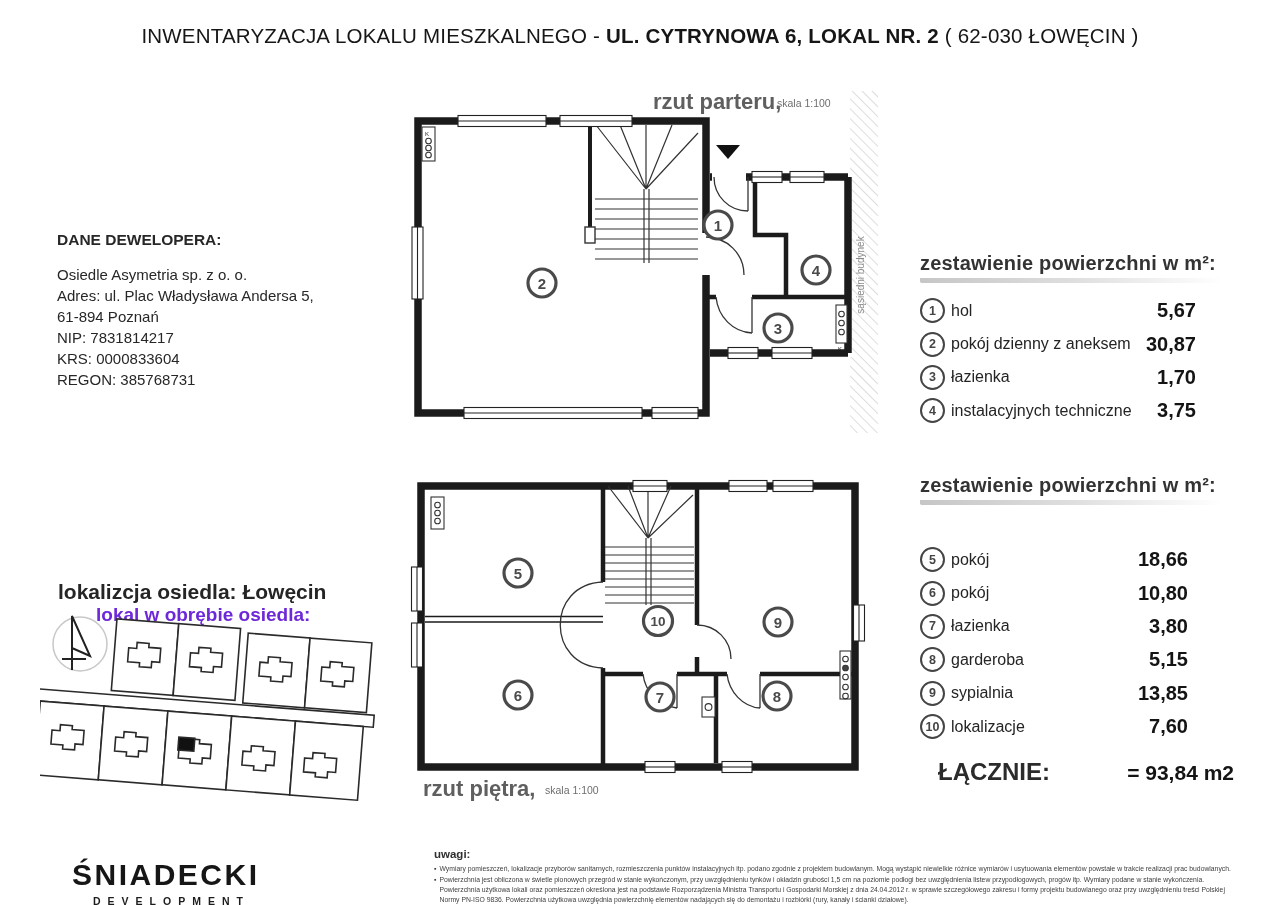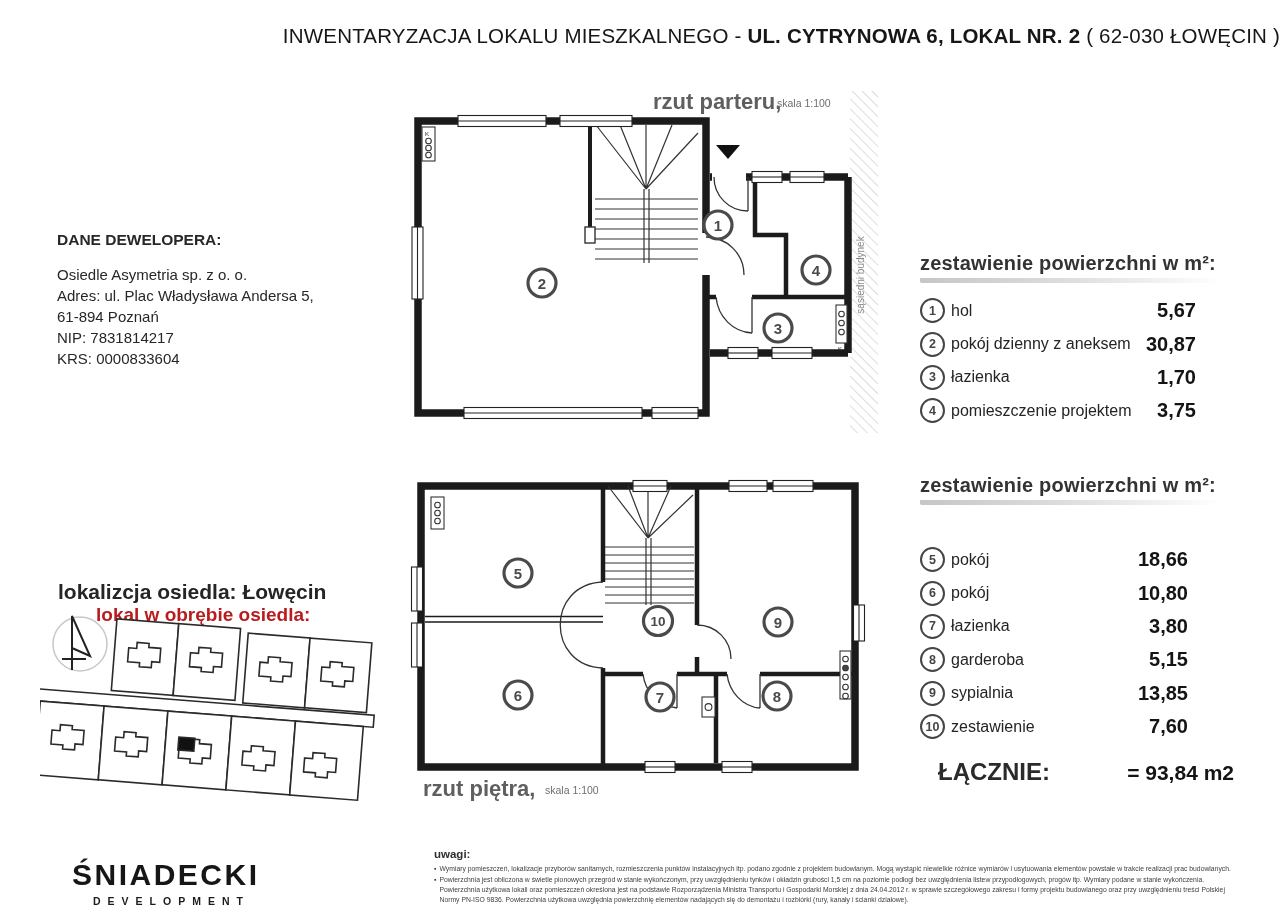--- a/index.html
+++ b/index.html
@@ -1,19 +1,19 @@
 <!DOCTYPE html>
 <html><head>
 <meta charset="utf-8">
 <style>
   html,body{margin:0;padding:0;background:#fff;}
   .page{position:relative;width:1280px;height:905px;background:#fff;overflow:hidden;
         font-family:"Liberation Sans",sans-serif;color:#1c1c1c;}
   
-  .doc-title{position:absolute;top:24px;left:0;width:100%;text-align:right;
+  .doc-title{position:absolute;top:24px;left:0;width:100%;text-align:center;
              font-size:20.5px;letter-spacing:.2px;color:#161616;}
   .doc-title .bold{font-weight:700;}
   
   .developer{position:absolute;left:57px;top:229px;font-size:15px;line-height:21px;color:#272727;}
   .developer .dev-heading{font-weight:700;font-size:15.5px;margin-bottom:14px;}
   
   .plan{position:absolute;}
   .plan1{left:400px;top:85px;}
   .plan2{left:405px;top:465px;}
   
@@ -30,21 +30,21 @@
   .circ{flex:0 0 auto;width:21px;height:21px;border:2.6px solid #454545;border-radius:50%;
         display:flex;align-items:center;justify-content:center;
         font-size:12.5px;font-weight:700;color:#454545;}
   .tlabel{margin-left:6px;font-size:16px;color:#242424;white-space:nowrap;}
   .tval{margin-left:auto;font-size:20px;font-weight:600;color:#141414;}
   .total{display:flex;align-items:baseline;margin-top:15px;padding-right:4px;}
   .total-label{margin-left:18px;font-size:24px;font-weight:700;color:#2b2b2b;}
   .total-value{margin-left:auto;font-size:21px;font-weight:700;color:#141414;}
   
   .loc-heading{position:absolute;left:58px;top:580px;font-size:21px;font-weight:700;color:#252525;}
-  .loc-sub{position:absolute;left:96px;top:604px;font-size:19px;font-weight:600;color:#b91c1c;}
+  .loc-sub{position:absolute;left:96px;top:604px;font-size:19px;font-weight:600;color:#6d28d9;}
   .sitemap{position:absolute;left:40px;top:596px;}
   
   .logo{position:absolute;left:72px;top:822px;width:210px;margin-top:36px;}
   .logo-name{font-size:30px;font-weight:800;letter-spacing:2.5px;color:#161616;}
   .logo-sub{font-size:10.5px;font-weight:600;letter-spacing:7px;color:#1c1c1c;margin-top:3px;margin-left:21px;}
   
   .notes{position:absolute;left:434px;top:848px;width:800px;}
   .notes-heading{font-size:11.5px;font-weight:700;color:#2f2f2f;margin-bottom:4px;}
   .note{display:flex;gap:3px;font-size:6.8px;line-height:1.45;color:#3d3d3d;margin-bottom:1px;}
   .note .bullet{font-size:7px;line-height:1.3;}
@@ -59,20 +59,21 @@
     <span>INWENTARYZACJA LOKALU MIESZKALNEGO - </span><span class="bold">UL. CYTRYNOWA 6, LOKAL NR. 2</span><span> ( 62-030 ŁOWĘCIN )</span>
   </div>
 
   <div class="developer">
     <div class="dev-heading">DANE DEWELOPERA:</div>
     <div>Osiedle Asymetria sp. z o. o.</div>
     <div>Adres: ul. Plac Władysława Andersa 5,</div>
     <div>61-894 Poznań</div>
     <div>NIP: 7831814217</div>
     <div>KRS: 0000833604</div>
+    <div>REGON: 385768731</div>
   </div>
 
   <svg class="plan plan1" width="480" height="360" viewBox="0 0 480 360">
     <defs>
       <pattern id="hatch" width="7" height="7" patternUnits="userSpaceOnUse" patternTransform="rotate(-45)">
         <line x1="0" y1="0" x2="0" y2="7" stroke="#d4d4d4" stroke-width="1.6"></line>
       </pattern>
     </defs>
 
     <text x="253" y="24" font-size="22" font-weight="bold" fill="#5f5f5f">rzut parteru,</text>
@@ -260,21 +261,21 @@
         <span class="tlabel">pokój dzienny z aneksem</span>
         <span class="tval">30,87</span>
       </div>
       <div class="trow">
         <span class="circ">3</span>
         <span class="tlabel">łazienka</span>
         <span class="tval">1,70</span>
       </div>
       <div class="trow">
         <span class="circ">4</span>
-        <span class="tlabel">pomieszczenie projektem</span>
+        <span class="tlabel">instalacyjnych techniczne</span>
         <span class="tval">3,75</span>
       </div>
     </div>
   </div>
 
   <div class="area-table t2">
     <div class="tbl-heading">zestawienie powierzchni w m²:</div>
     <div class="swoosh"></div>
     <div class="rows">
       <div class="trow">
@@ -297,21 +298,21 @@
         <span class="tlabel">garderoba</span>
         <span class="tval">5,15</span>
       </div>
       <div class="trow">
         <span class="circ">9</span>
         <span class="tlabel">sypialnia</span>
         <span class="tval">13,85</span>
       </div>
       <div class="trow">
         <span class="circ">10</span>
-        <span class="tlabel">zestawienie</span>
+        <span class="tlabel">lokalizacje</span>
         <span class="tval">7,60</span>
       </div>
     </div>
     <div class="total">
       <span class="total-label">ŁĄCZNIE:</span>
       <span class="total-value">= 93,84 m2</span>
     </div>
   </div>
 
   <div class="loc-heading">lokalizcja osiedla: Łowęcin</div>

